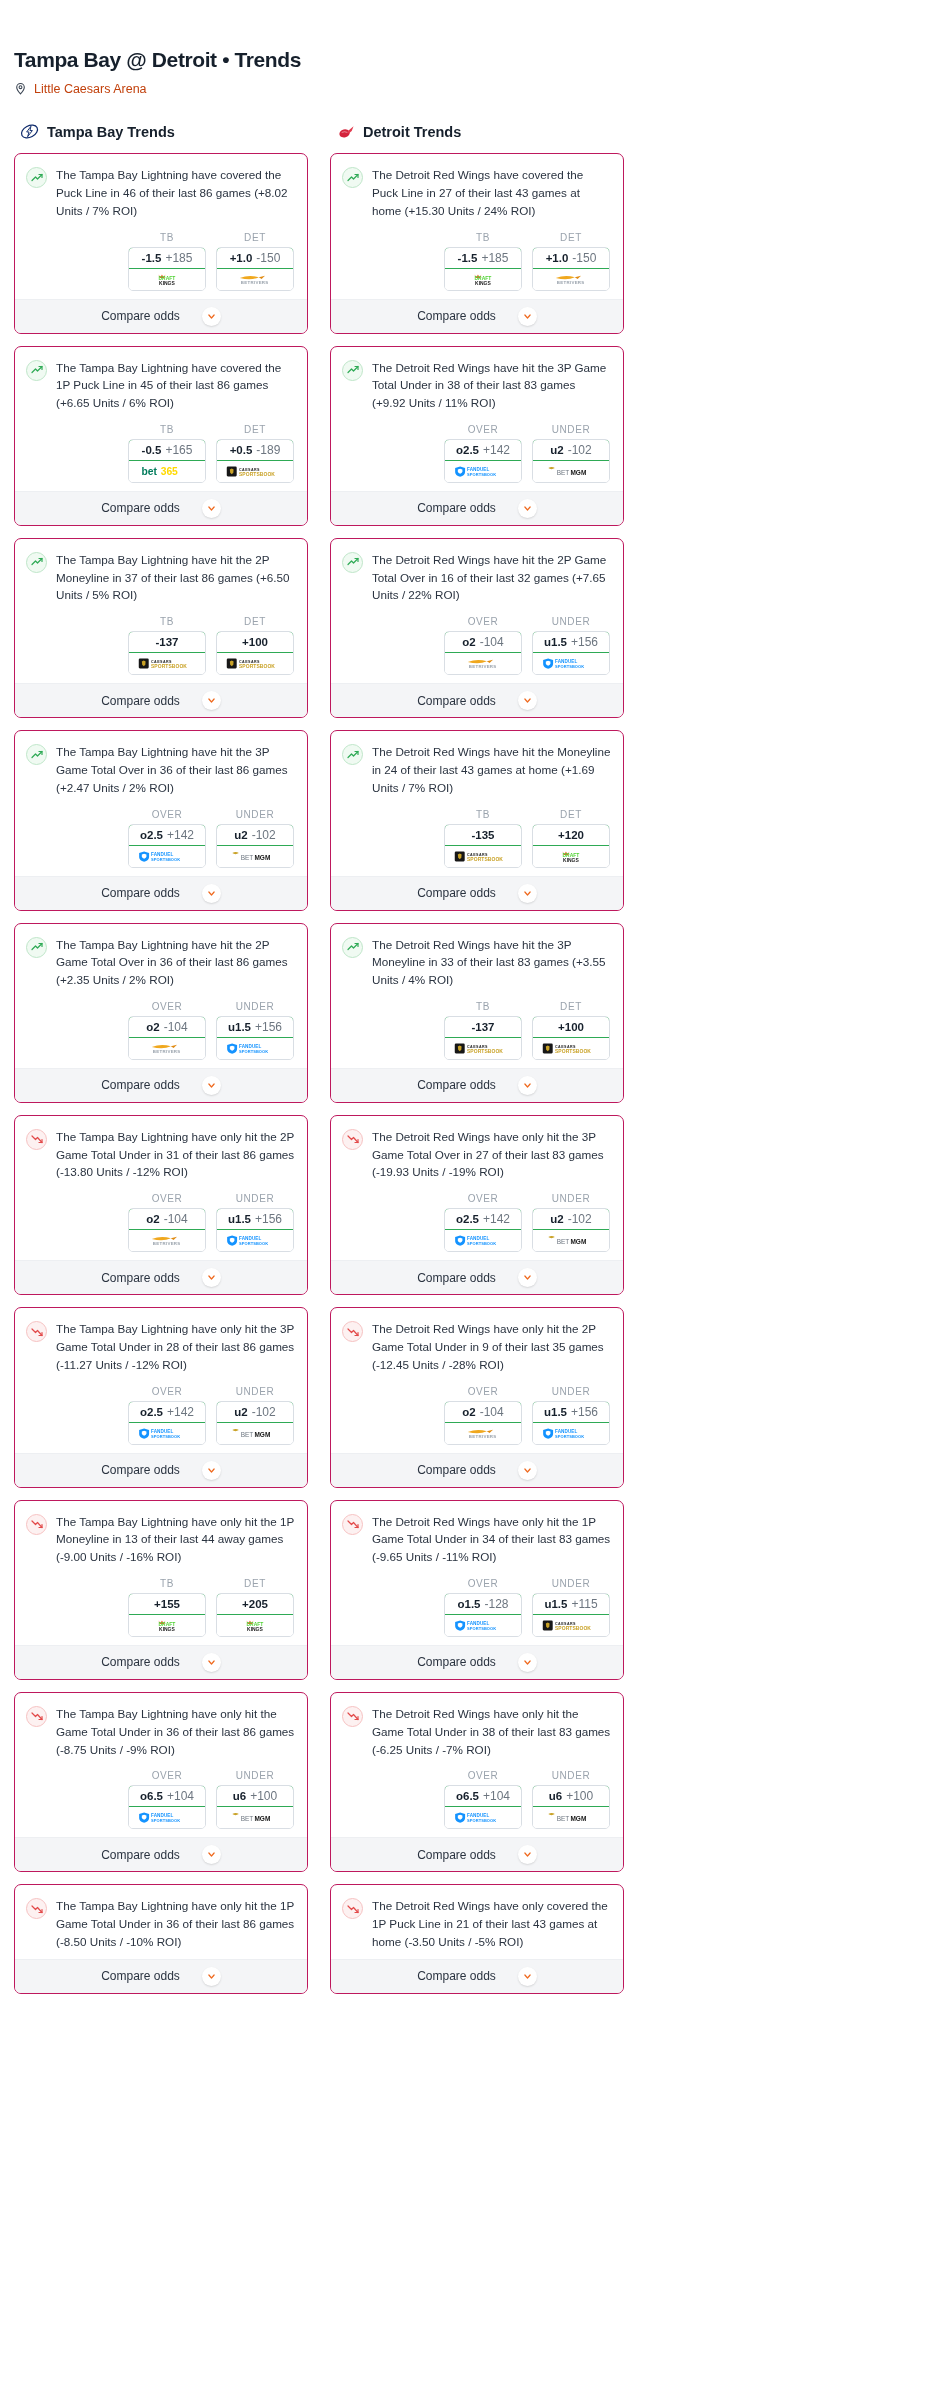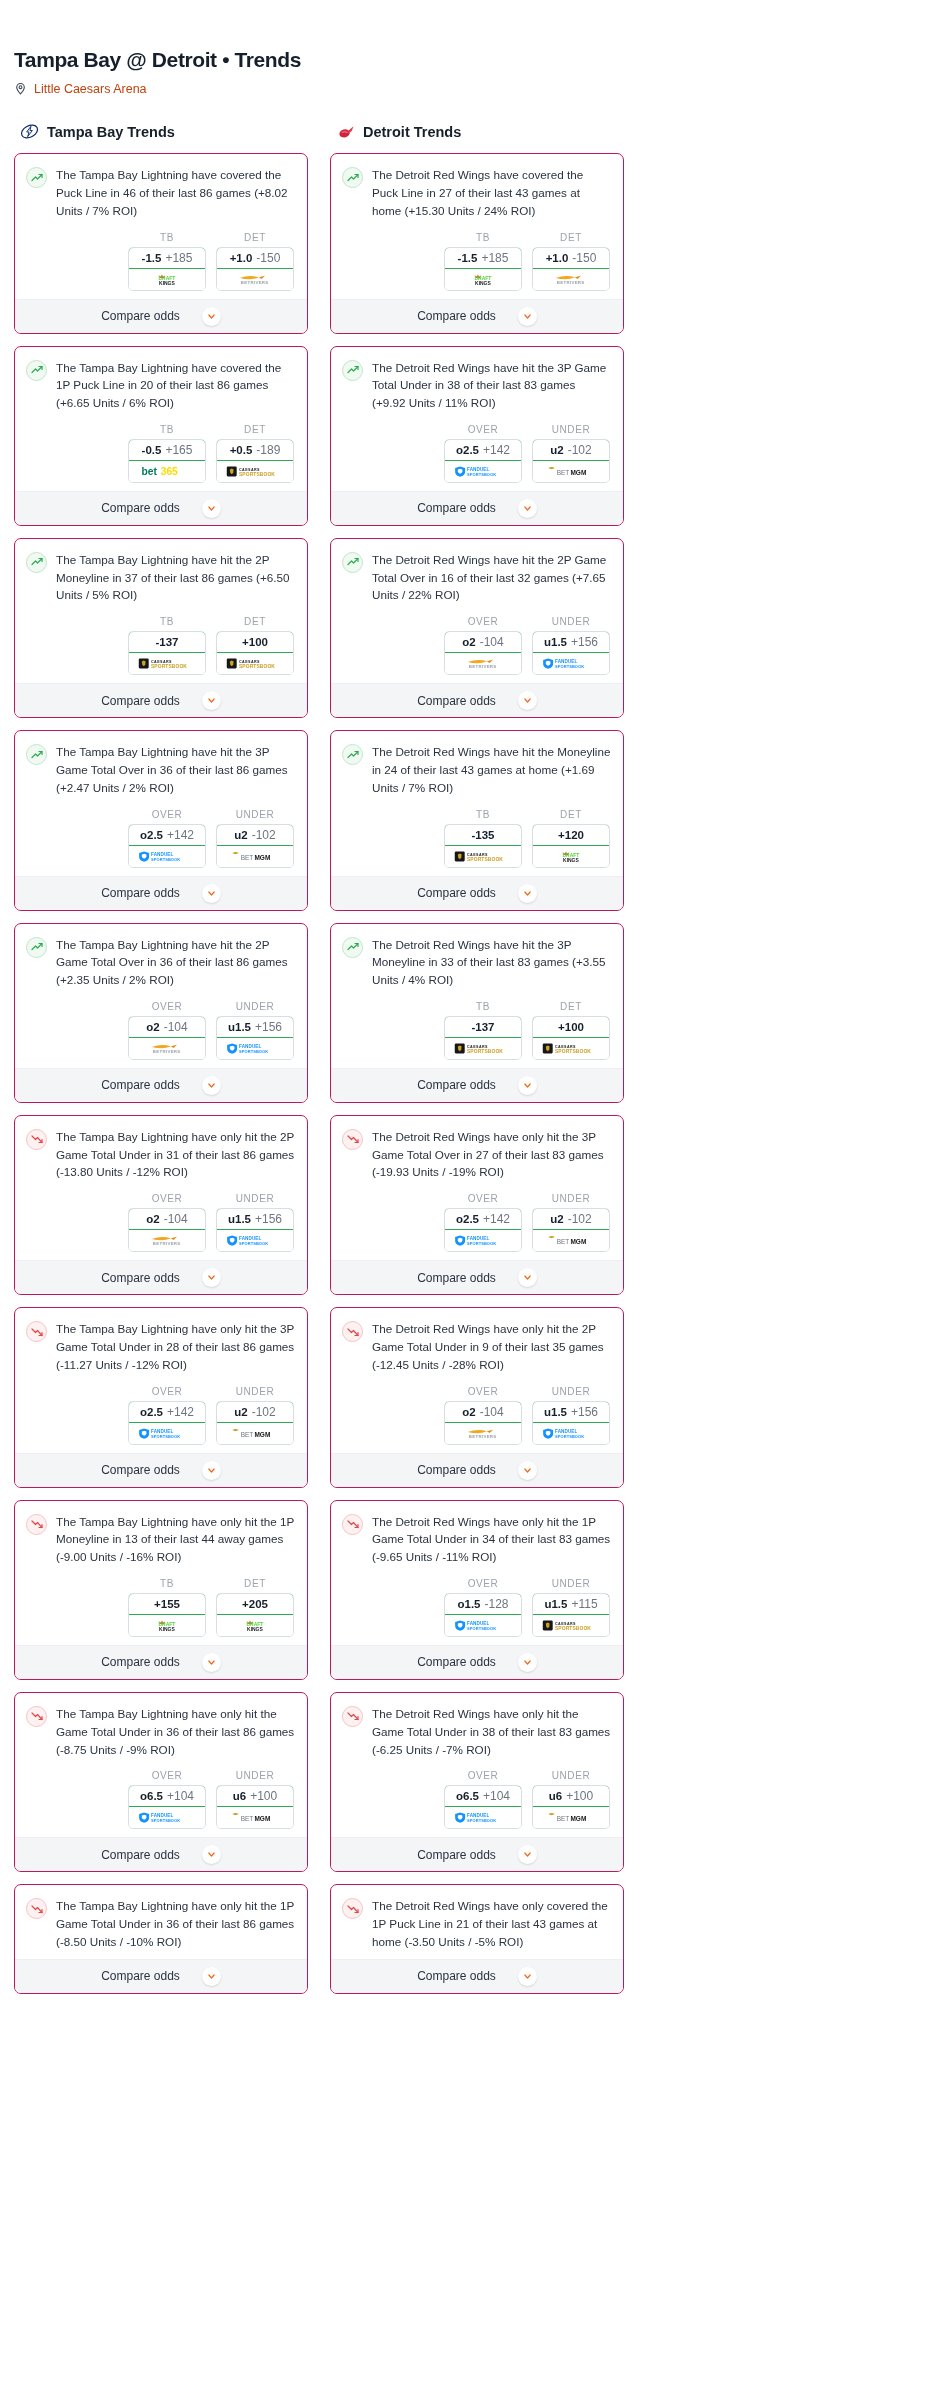--- a/index.html
+++ b/index.html
@@ -227,21 +227,21 @@
         </div>
         <div class="card">
           <div class="card-body">
             <div class="trend-row">
               <span class="trend-badge">
                 <svg viewBox="0 0 24 24" fill="none" stroke="#2eaa55" stroke-width="2.4" stroke-linecap="round" stroke-linejoin="round">
                   <polyline points="2,17 9,10 13,14 22,5"></polyline>
                   <polyline points="16,5 22,5 22,11"></polyline>
                 </svg>
               </span>
-              <div class="trend-text">The Tampa Bay Lightning have covered the 1P Puck Line in 20 of their last 86 games (+6.65 Units / 6% ROI)</div>
+              <div class="trend-text">The Tampa Bay Lightning have covered the 1P Puck Line in 45 of their last 86 games (+6.65 Units / 6% ROI)</div>
             </div>
             <div class="odds-row">
               <div class="odds-col">
                 <div class="odds-label">TB</div>
                 <div class="odds-pill">
                   <div class="odds-val">
                     <span class="odds-line">-0.5</span>
                     <span class="odds-price">+165</span>
                   </div>
                   <div class="odds-book">

